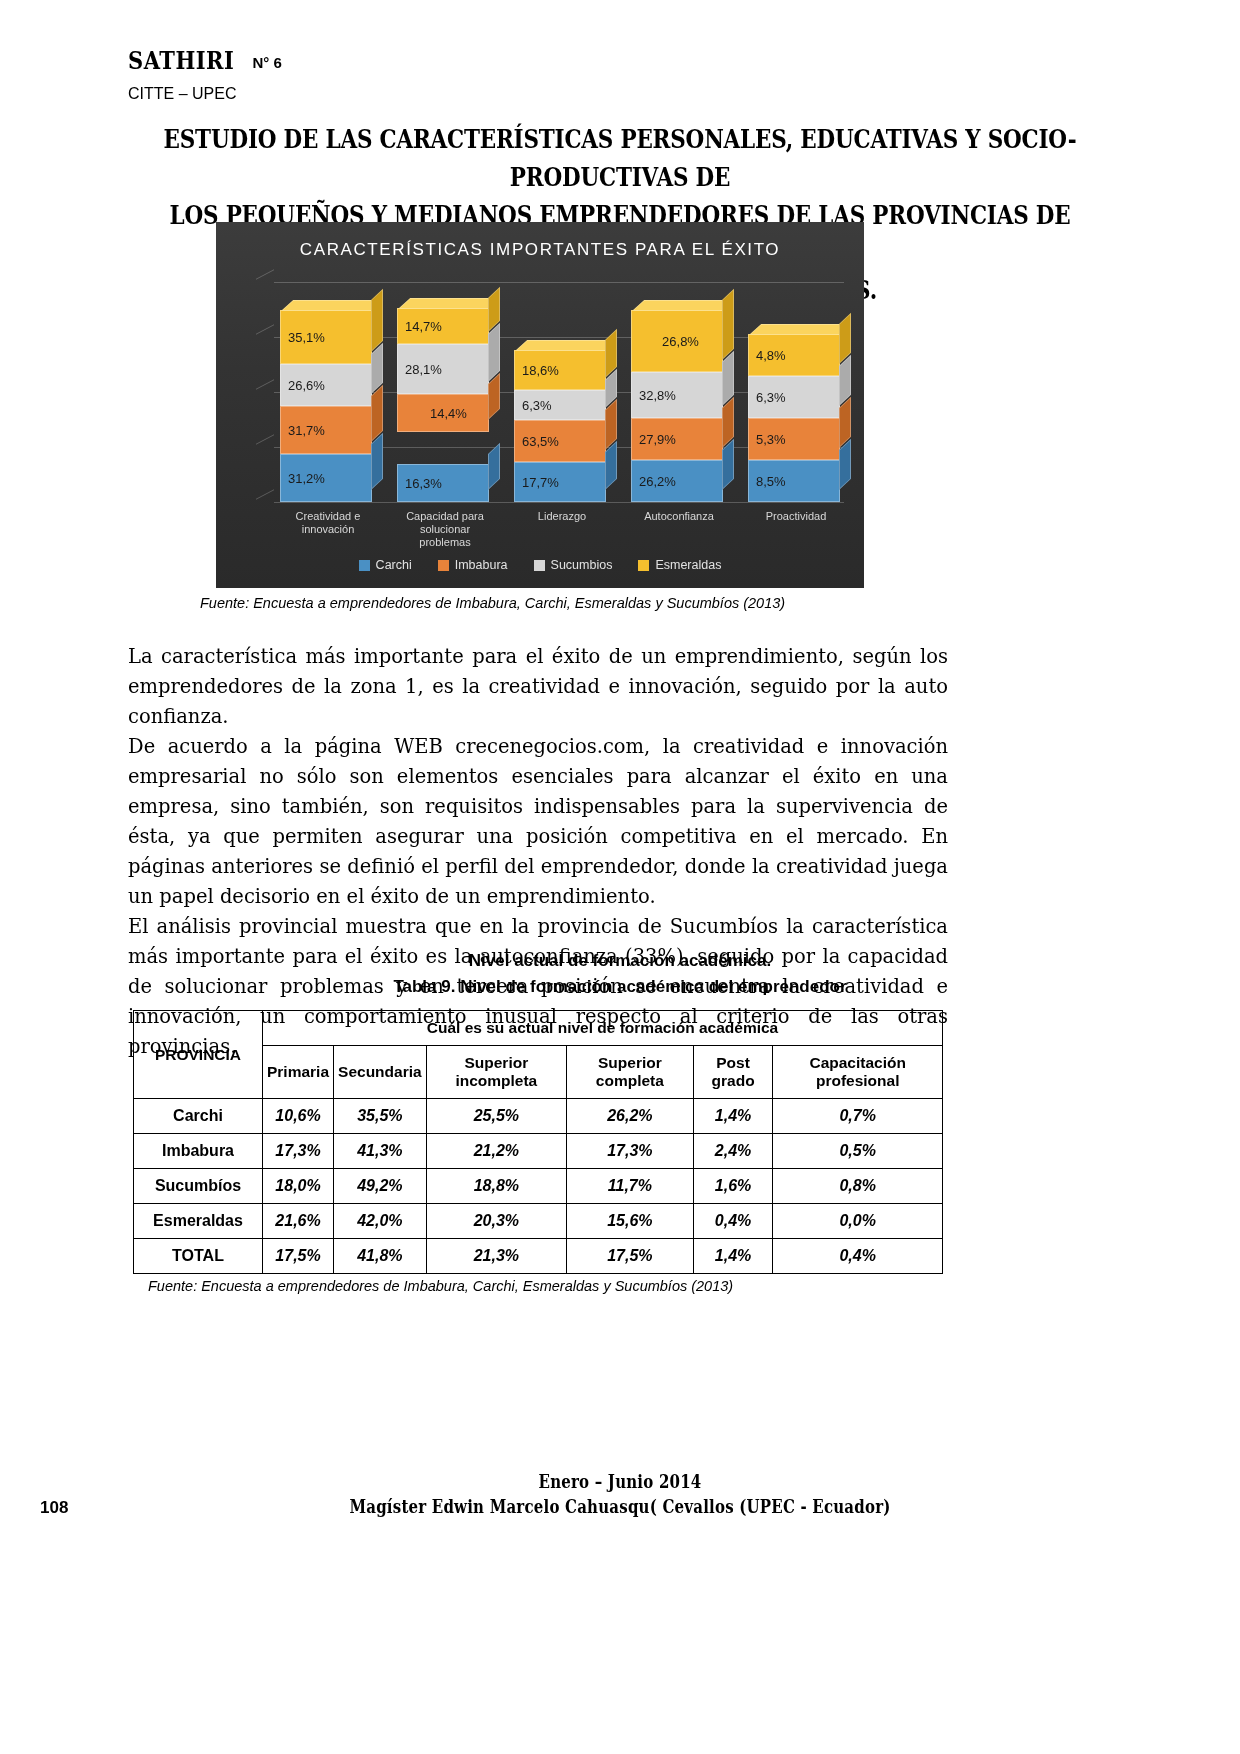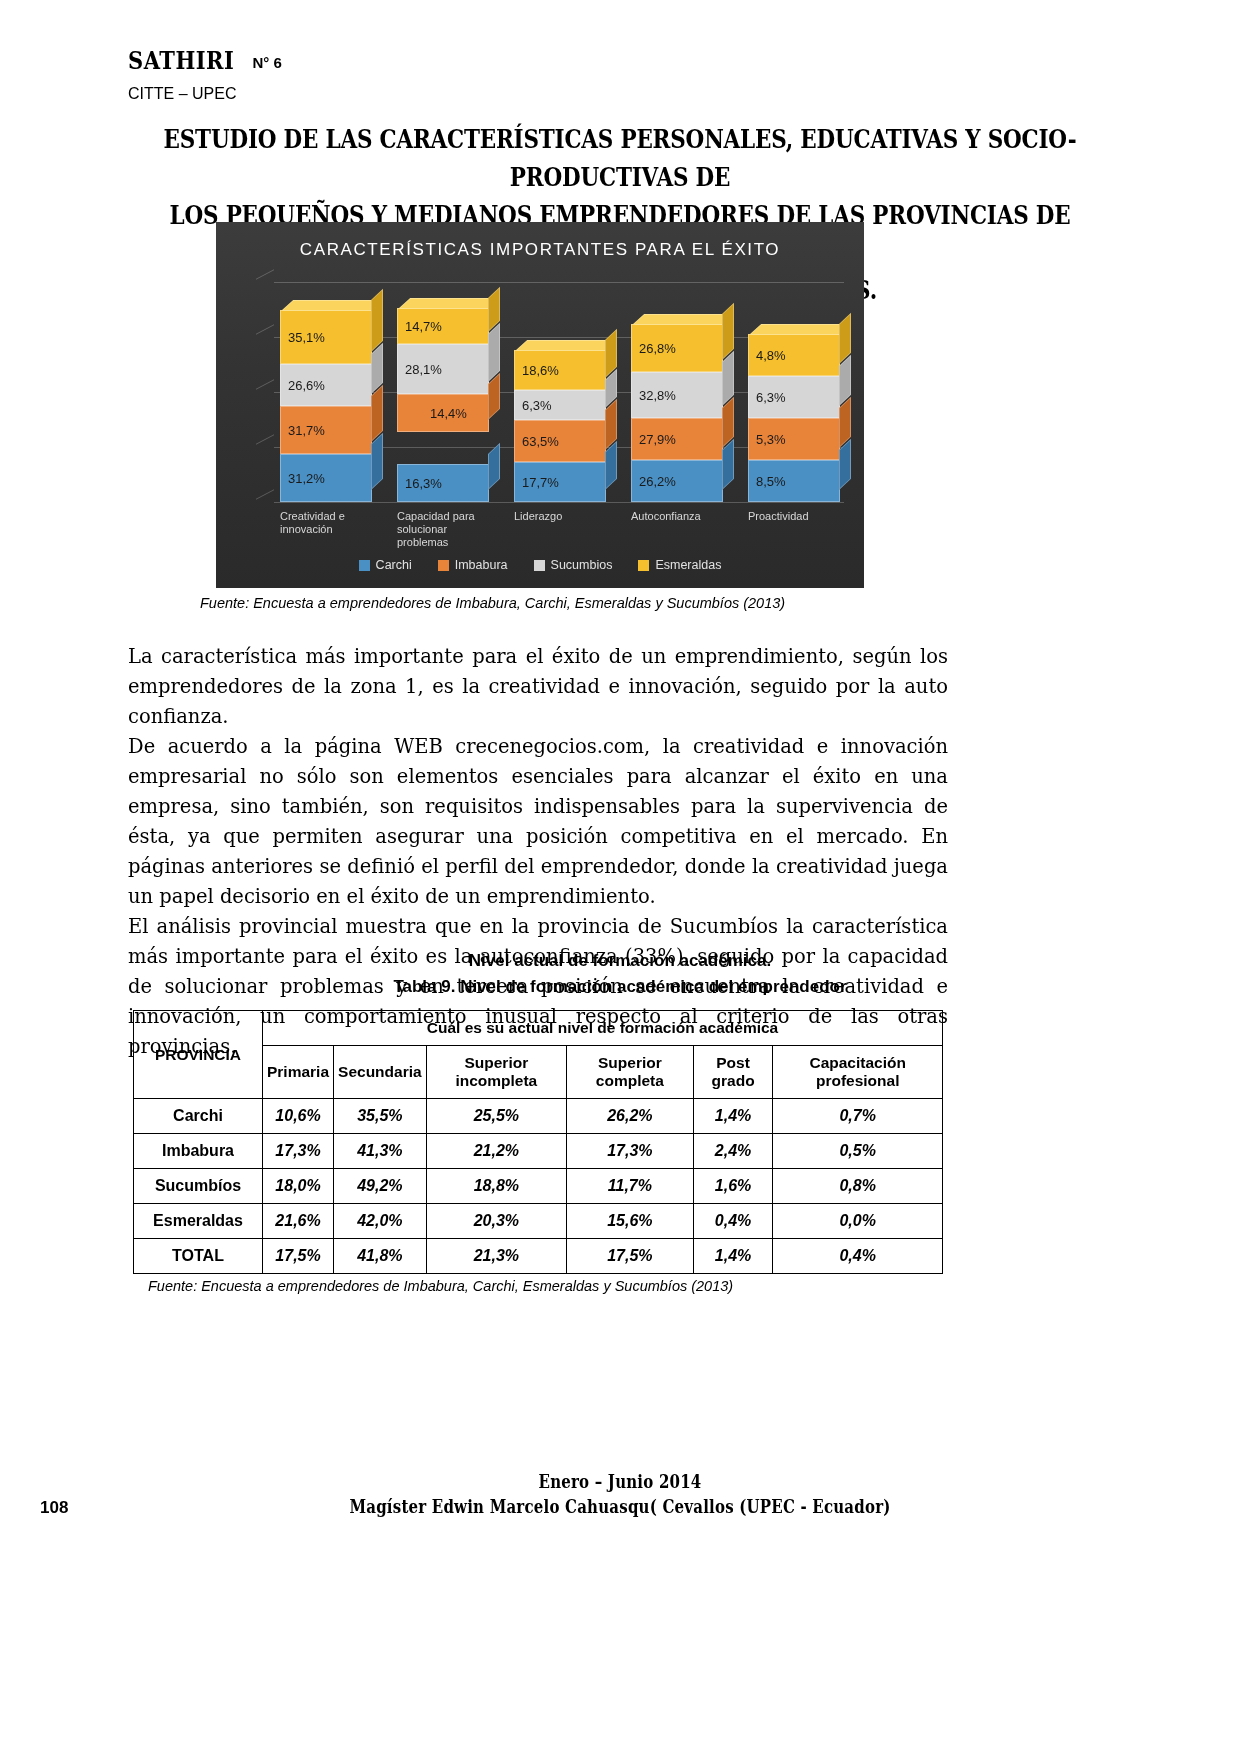--- a/index.html
+++ b/index.html
@@ -88,21 +88,21 @@
     position:absolute; right:-12px; top:-11px; width:12px; height:100%;
     transform:skewY(-43deg); transform-origin:top left;
     border:1px solid rgba(255,255,255,0.3);
     box-sizing:border-box;
   }
   .cat-labels {
     position:absolute; left:64px; top:288px; right:20px;
     display:flex; justify-content:space-between;
   }
   .cat {
-    width:96px; text-align:left;
+    width:96px; text-align:center;
     color:#d8d8d8;
     font-family:"Liberation Sans", sans-serif;
     font-size:11px;
     line-height:13px;
   }
   .legend {
     position:absolute; left:0; bottom:16px; width:100%;
     display:flex; justify-content:center; gap:26px;
     font-family:"Liberation Sans", sans-serif;
     font-size:12.5px; color:#e2e2e2;
@@ -267,21 +267,21 @@
               <span class="side3d" style="background:#bd6423;"></span>
               <span>63,5%</span>
             </div>
             <div class="seg" style="height:40px;background:#4a90c4;">
               <span class="side3d" style="background:#356f9d;"></span>
               <span>17,7%</span>
             </div>
           </div>
 
           <div class="barcol">
-            <div class="seg" style="height:48px;background:#f5bf2e;">
+            <div class="seg" style="height:62px;background:#f5bf2e;justify-content:center;">
               <span class="top3d" style="background:#fbd45e;"></span>
                 <span class="side3d" style="background:#cd9c18;"></span>
               <span>26,8%</span>
             </div>
             <div class="seg" style="height:46px;background:#d6d6d6;">
               <span class="side3d" style="background:#ababab;"></span>
               <span>32,8%</span>
             </div>
             <div class="seg" style="height:42px;background:#e8833a;">
               <span class="side3d" style="background:#bd6423;"></span>

